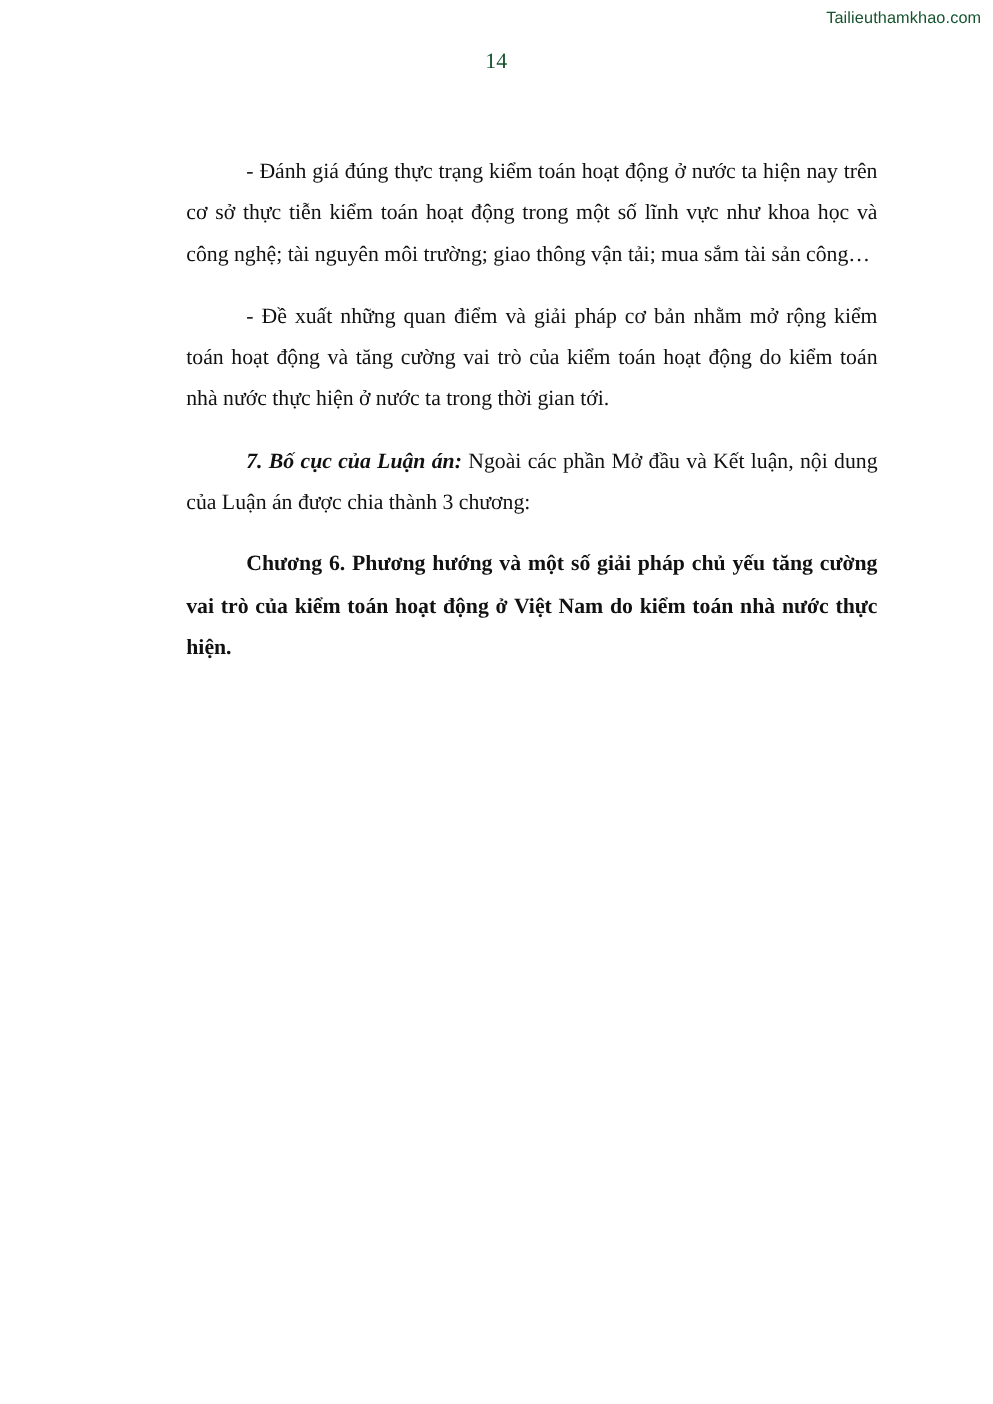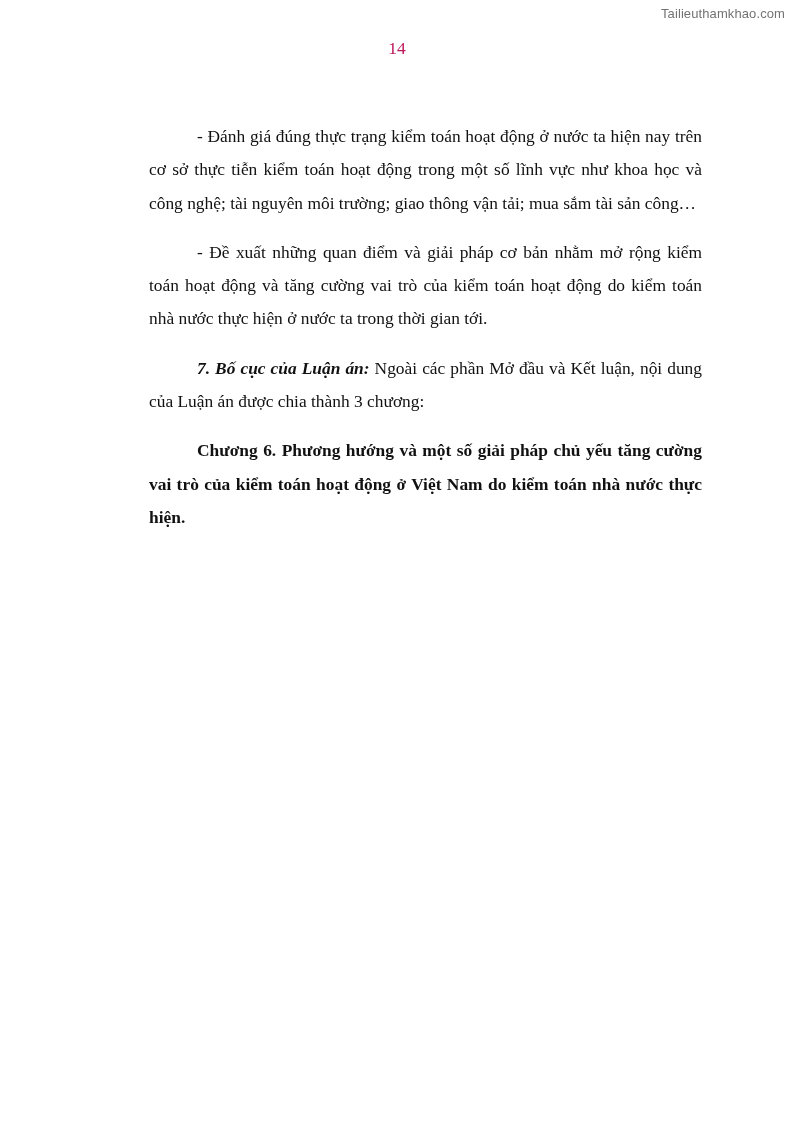--- a/index.html
+++ b/index.html
@@ -14,31 +14,31 @@
     overflow: hidden;
     font-family: "Liberation Serif", "DejaVu Serif", serif;
     color: #111111;
   }
   .watermark {
     position: absolute;
     top: 6px;
     right: 9px;
     font-family: "Liberation Sans", "DejaVu Sans", sans-serif;
     font-size: 13px;
-    color: #737373;
+    color: #14532d;
     letter-spacing: 0.1px;
   }
   .page-number {
     position: absolute;
     top: 38px;
     left: 0;
     width: 794px;
     text-align: center;
     font-size: 17.5px;
-    color: #be185d;
+    color: #14532d;
   }
   .content {
     position: absolute;
     top: 104px;
     left: 133px;
     width: 585px;
   }
   .para {
     margin: 16px;
     font-size: 17.4px;

